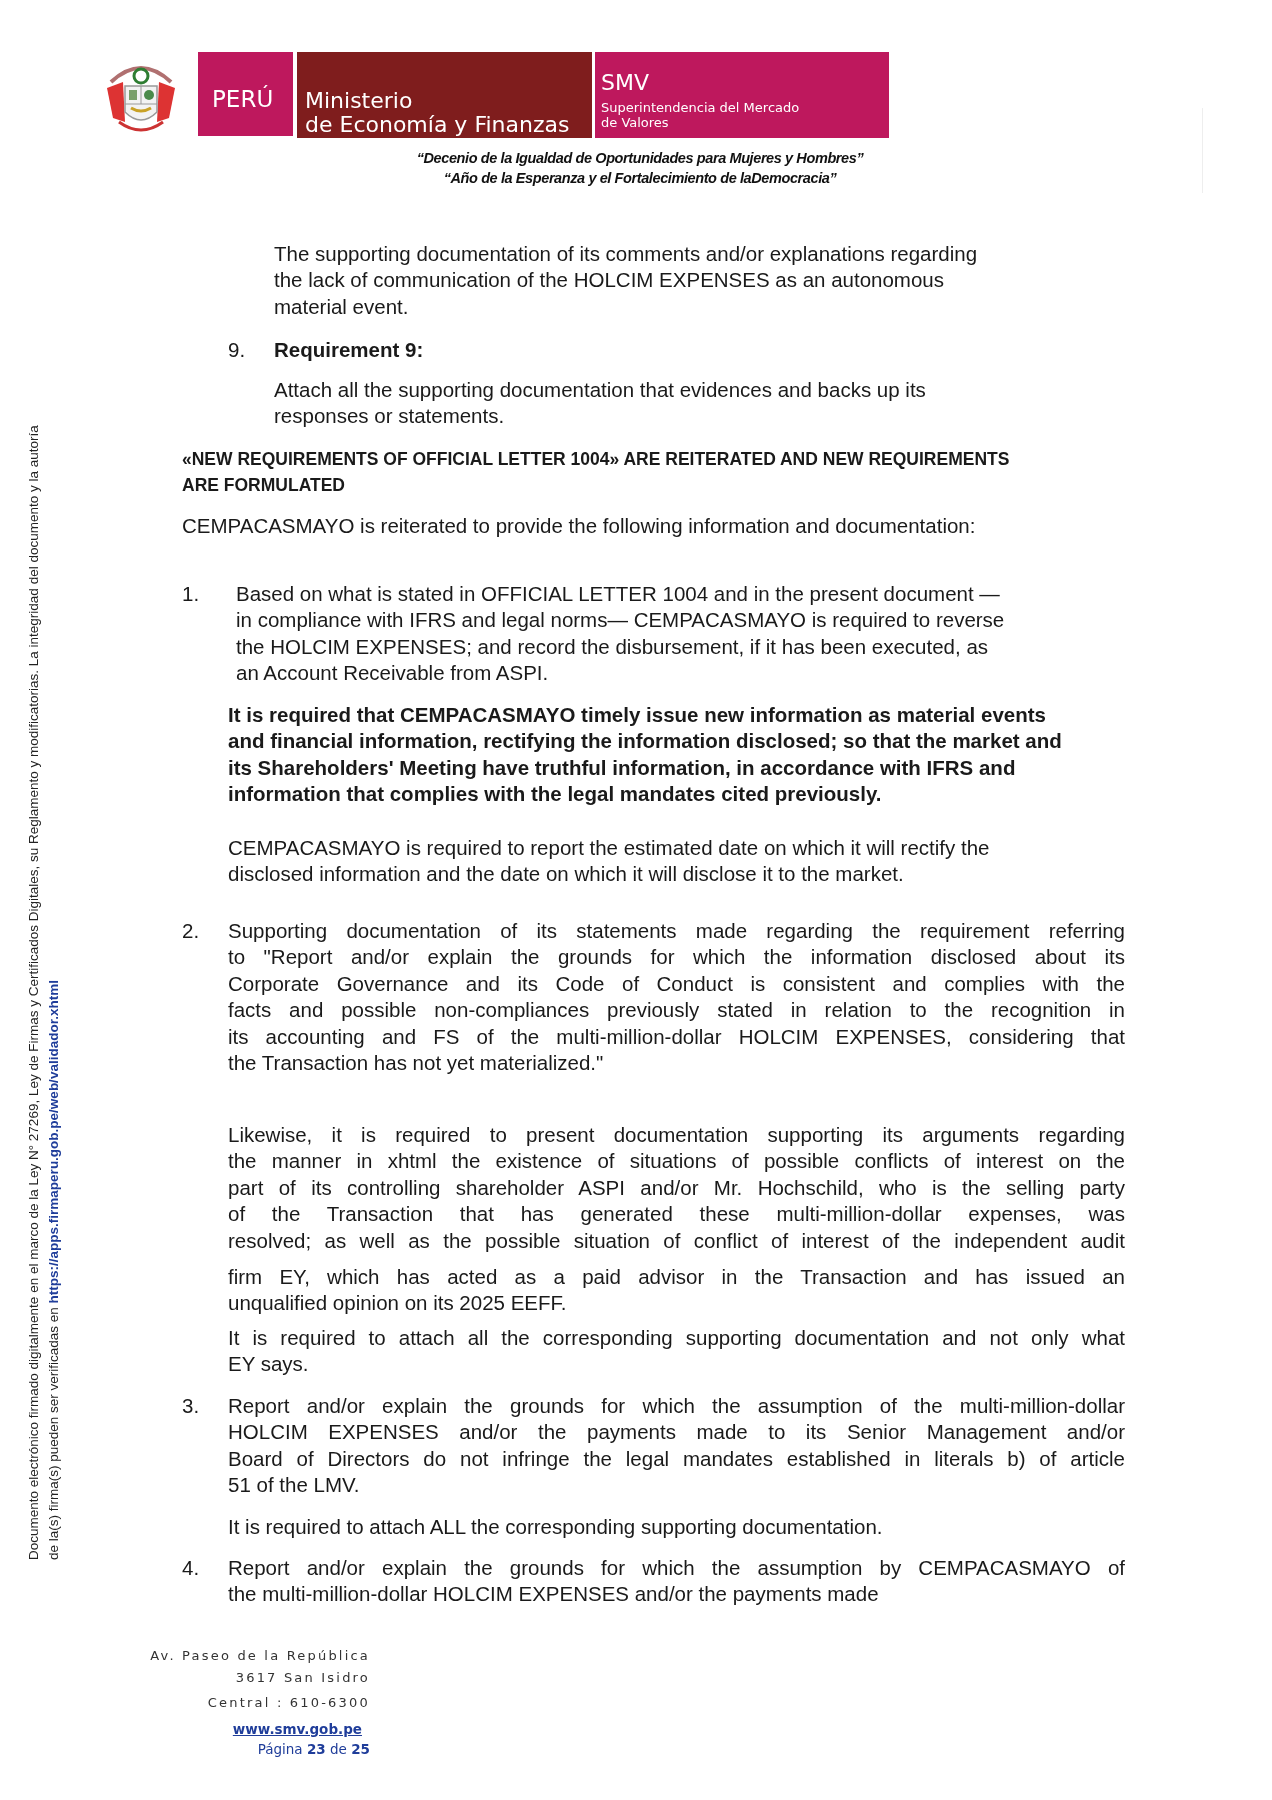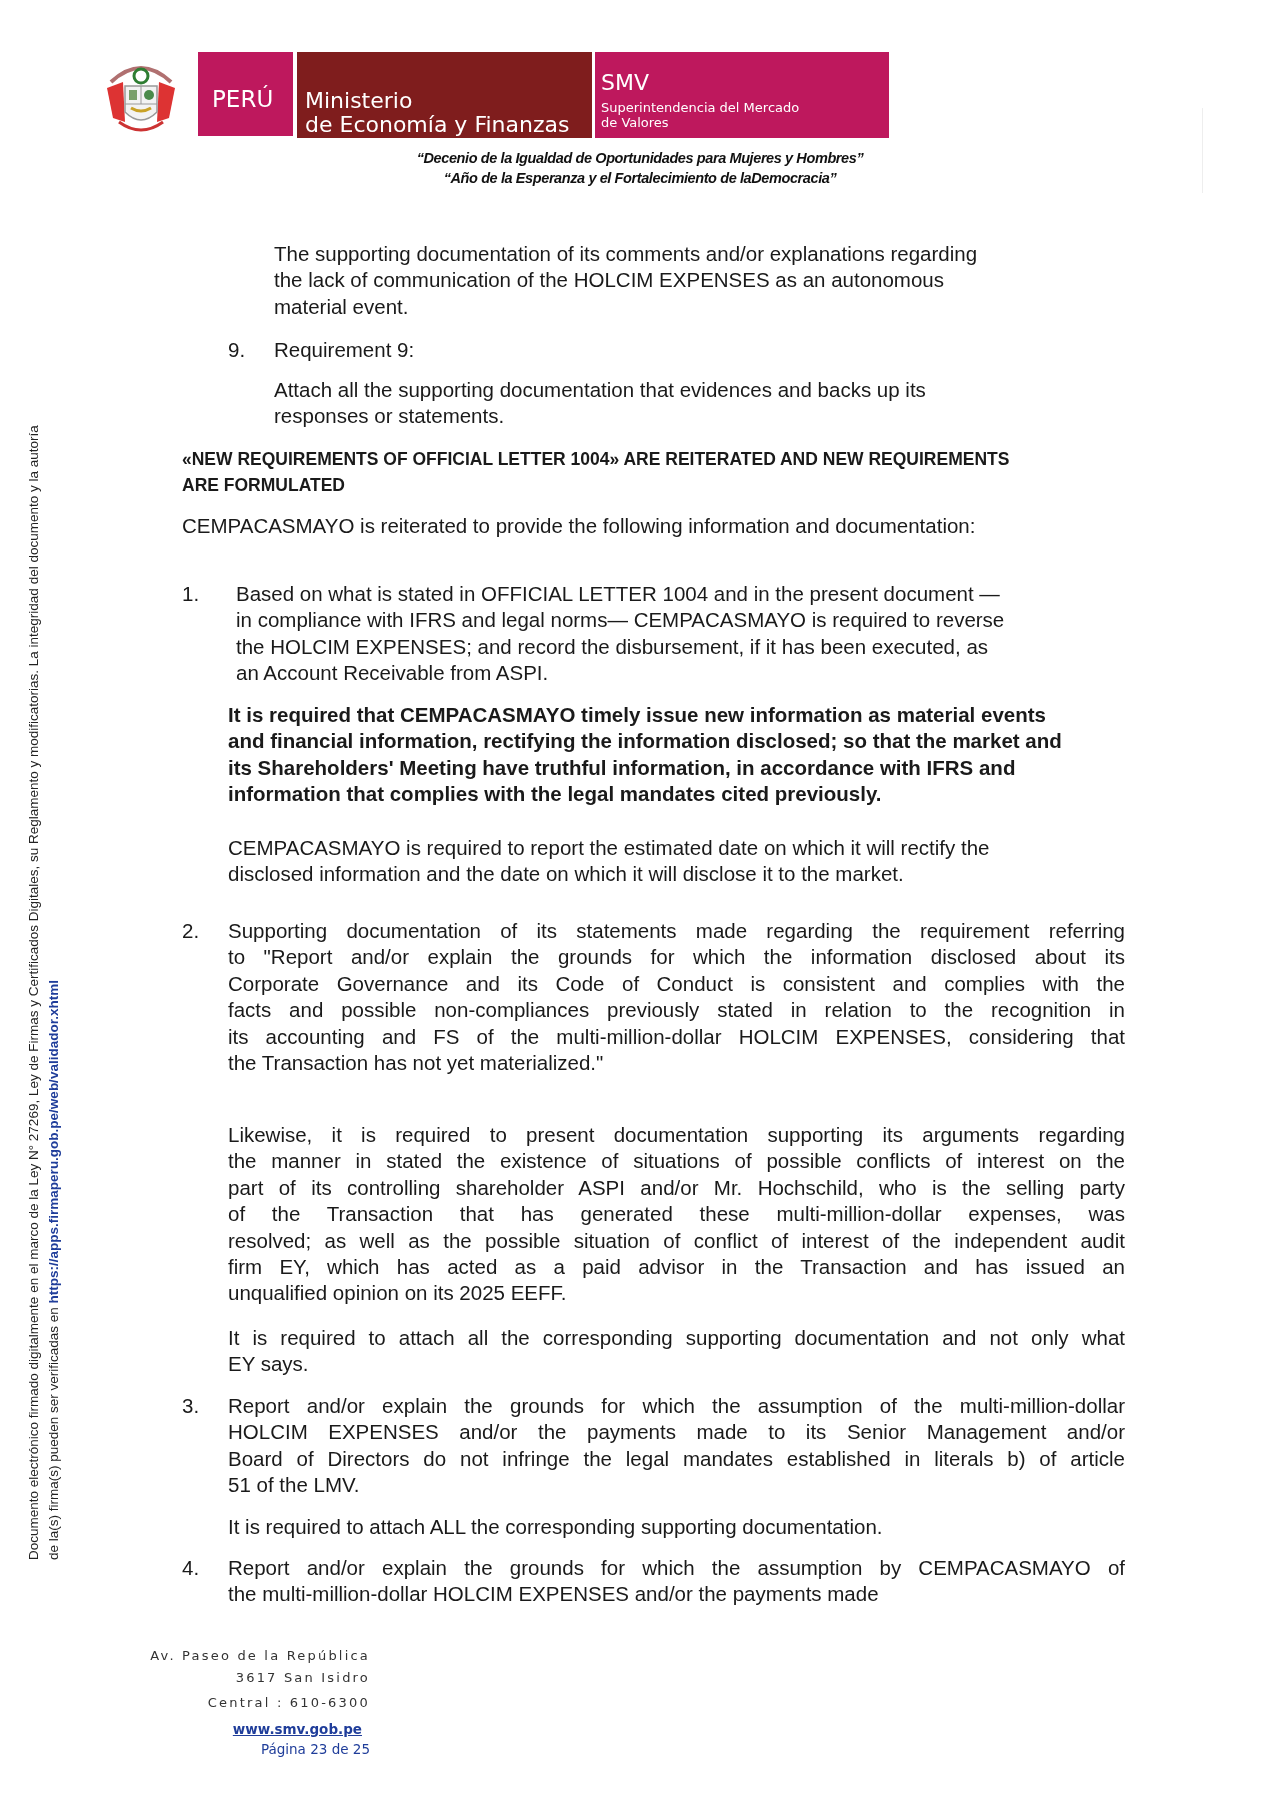--- a/index.html
+++ b/index.html
@@ -22,21 +22,21 @@
 
   
   .side { left:0; top:0; transform-origin:0 0; white-space:nowrap; font-size:13.5px; color:#222; }
   .side .link { color:#1f3d9a; font-weight:bold; }
 
   
   .p { font-size:20.5px; line-height:26.4px; color:#1a1a1a; }
   .just { text-align:justify; text-align-last:left; }
   .num { font-size:20.5px; line-height:26.4px; }
   .heading { font-weight:bold; font-size:17.5px; line-height:26.4px; }
-  .bold { font-weight:normal; }
+  .bold { font-weight:bold; }
 
   
   .foot { font-family:"DejaVu Sans", sans-serif; font-size:13px; letter-spacing:2.2px; color:#333; text-align:right; }
   .foot-link { color:#1f3d9a; text-decoration:underline; letter-spacing:0; font-size:13.5px; }
   .foot-page { color:#1f3d9a; letter-spacing:0; font-size:13.5px; }
 </style>
 </head>
 <body>
 
 <div class="abs emblem">
@@ -117,25 +117,25 @@
 <div class="abs p just" style="left:228px; top:918px; width:897px;">
   <div class="just" style="text-align-last:justify;">Supporting documentation of its statements made regarding the requirement referring</div>
   <div class="just" style="text-align-last:justify;">to "Report and/or explain the grounds for which the information disclosed about its</div>
   <div class="just" style="text-align-last:justify;">Corporate Governance and its Code of Conduct is consistent and complies with the</div>
   <div class="just" style="text-align-last:justify;">facts and possible non-compliances previously stated in relation to the recognition in</div>
   <div class="just" style="text-align-last:justify;">its accounting and FS of the multi-million-dollar HOLCIM EXPENSES, considering that</div>
   <div>the Transaction has not yet materialized."</div>
 </div>
 <div class="abs p" style="left:228px; top:1122px; width:897px;">
   <div class="just" style="text-align-last:justify;">Likewise, it is required to present documentation supporting its arguments regarding</div>
-  <div class="just" style="text-align-last:justify;">the manner in stated the existence of situations of possible conflicts of interest on the</div>
+  <div class="just" style="text-align-last:justify;">the manner in xhtml the existence of situations of possible conflicts of interest on the</div>
   <div class="just" style="text-align-last:justify;">part of its controlling shareholder ASPI and/or Mr. Hochschild, who is the selling party</div>
   <div class="just" style="text-align-last:justify;">of the Transaction that has generated these multi-million-dollar expenses, was</div>
   <div class="just" style="text-align-last:justify;">resolved; as well as the possible situation of conflict of interest of the independent audit</div>
-  <div class="just" style="text-align-last:justify;">firm EY, which has acted as a paid advisor in the Transaction and has issued an</div>
+  <div class="just" style="text-align-last:justify;margin-top:10px;">firm EY, which has acted as a paid advisor in the Transaction and has issued an</div>
   <div>unqualified opinion on its 2025 EEFF.</div>
 </div>
 <div class="abs p" style="left:228px; top:1325px; width:897px;">
   <div class="just" style="text-align-last:justify;">It is required to attach all the corresponding supporting documentation and not only what</div>
   <div>EY says.</div>
 </div>
 
 <div class="abs num" style="left:182px; top:1393px;">3.</div>
 <div class="abs p" style="left:228px; top:1393px; width:897px;">
   <div class="just" style="text-align-last:justify;">Report and/or explain the grounds for which the assumption of the multi-million-dollar</div>

